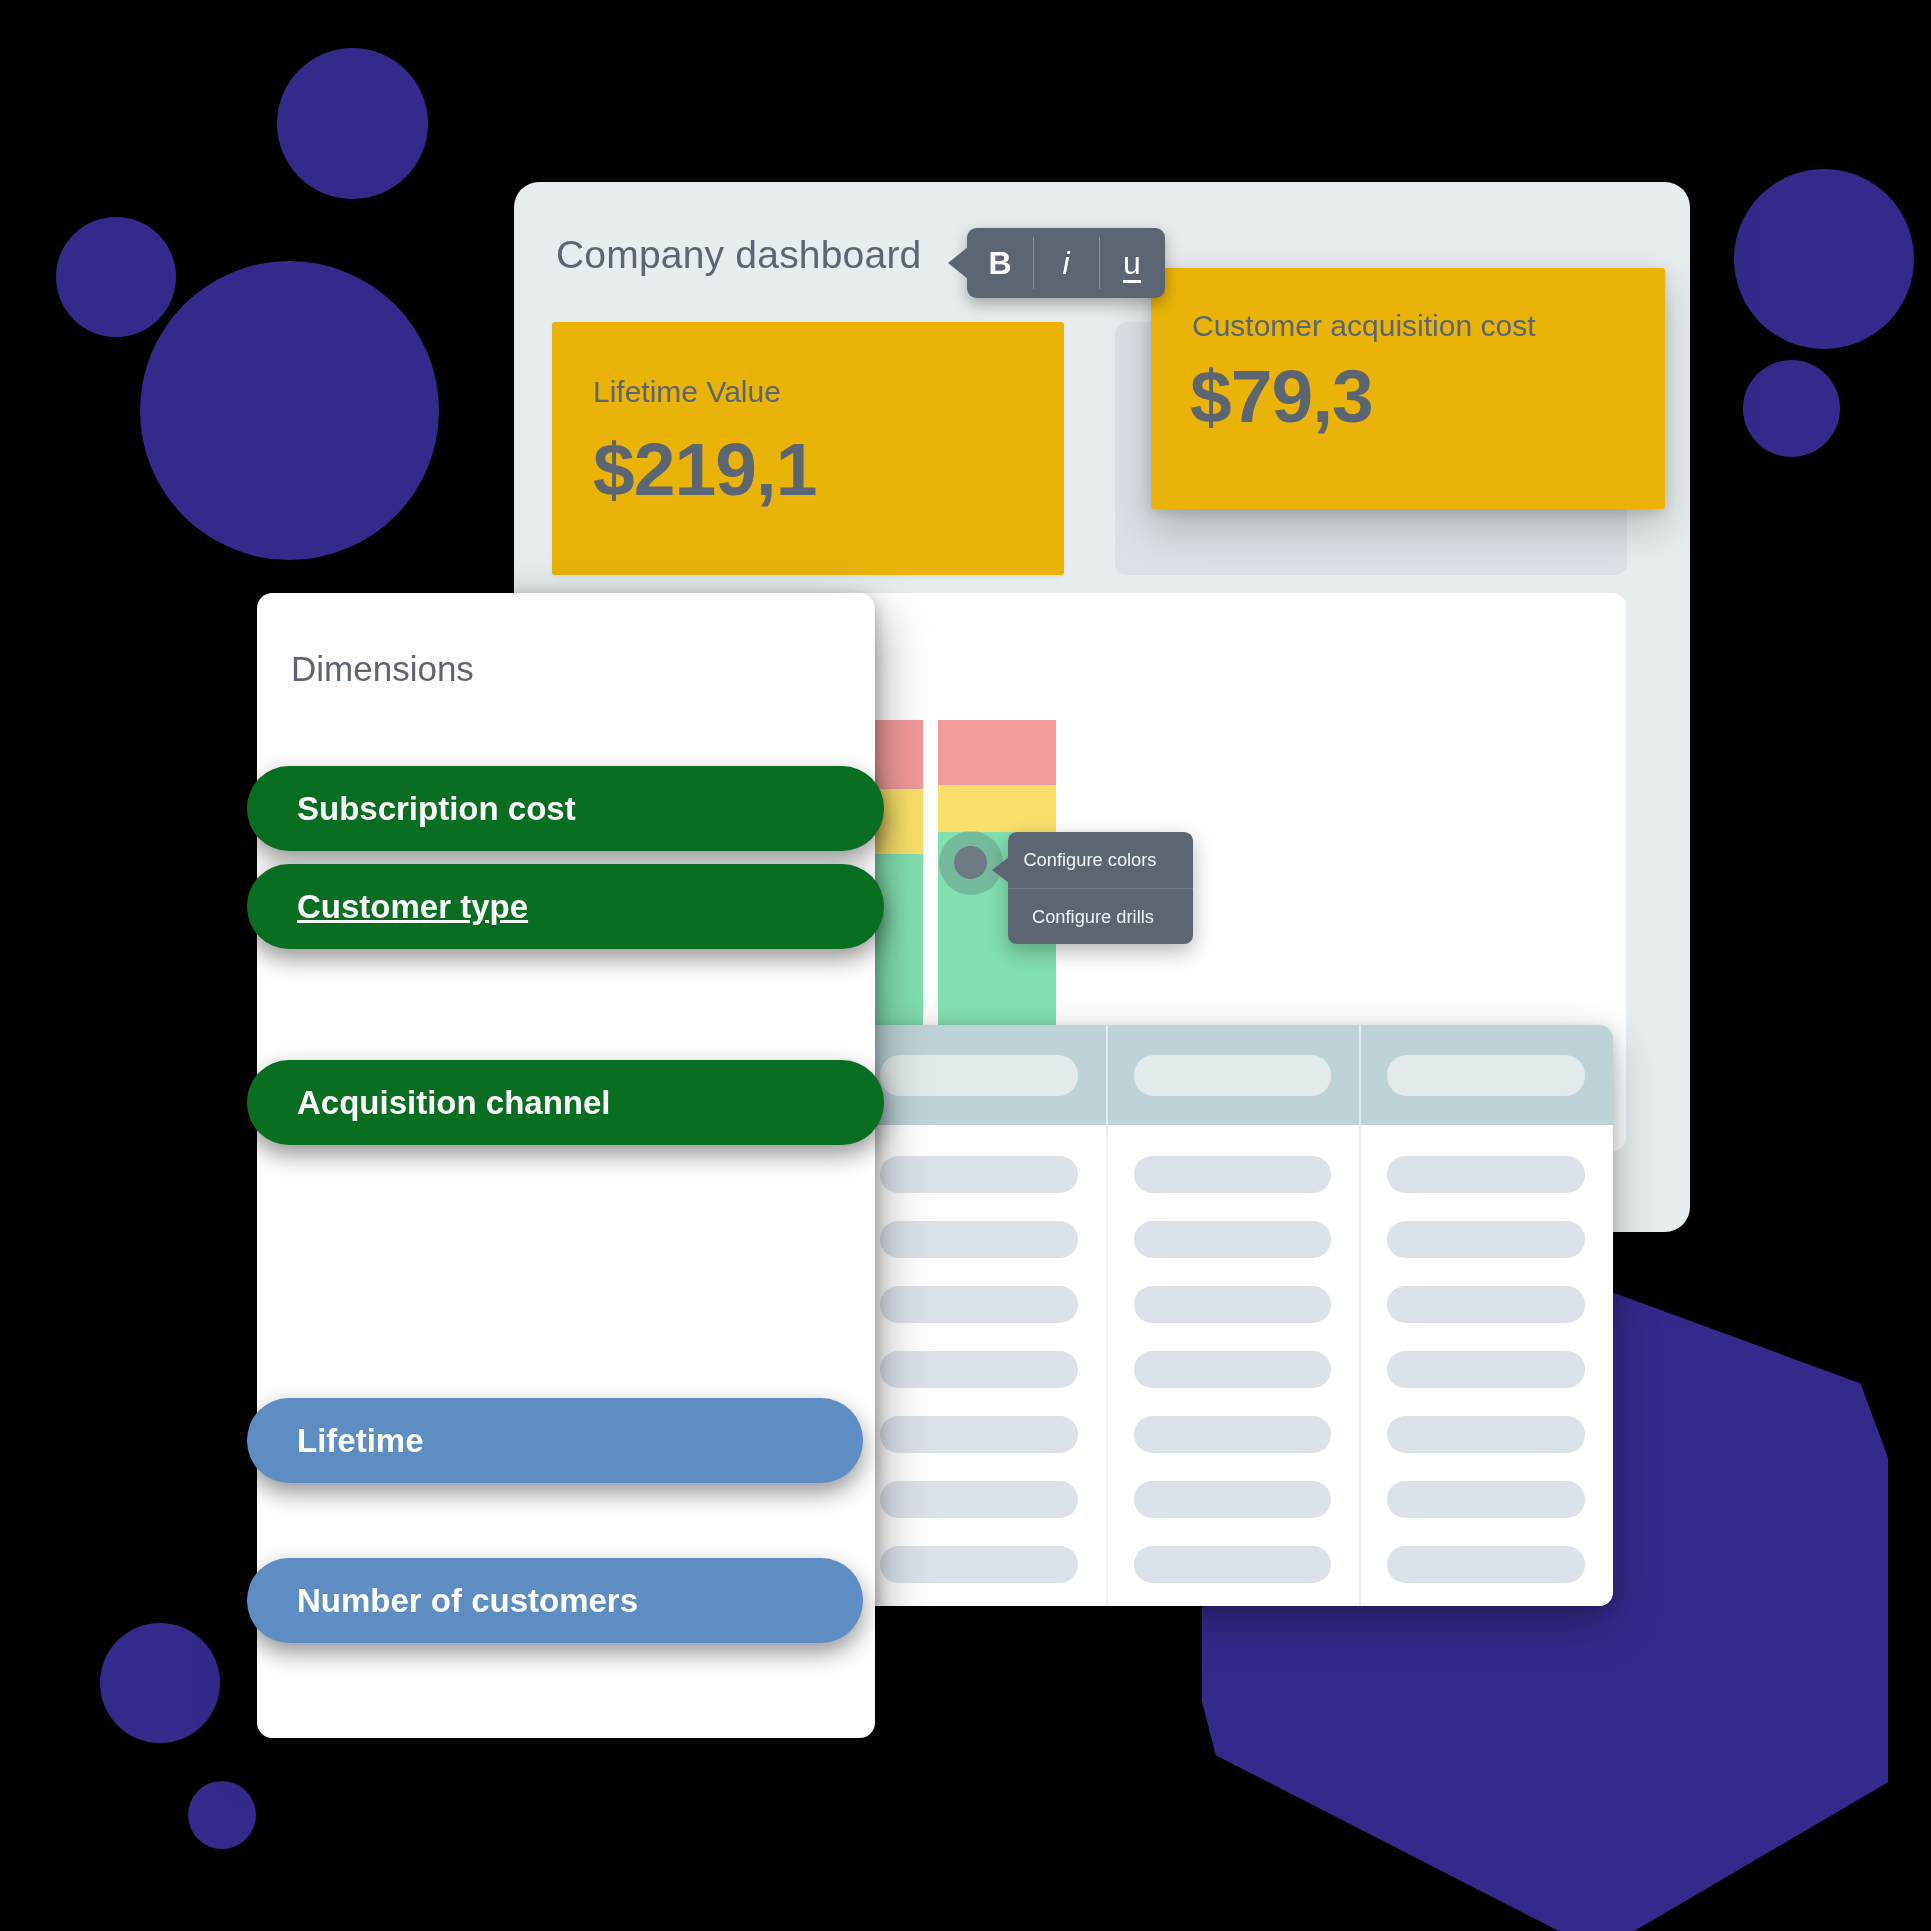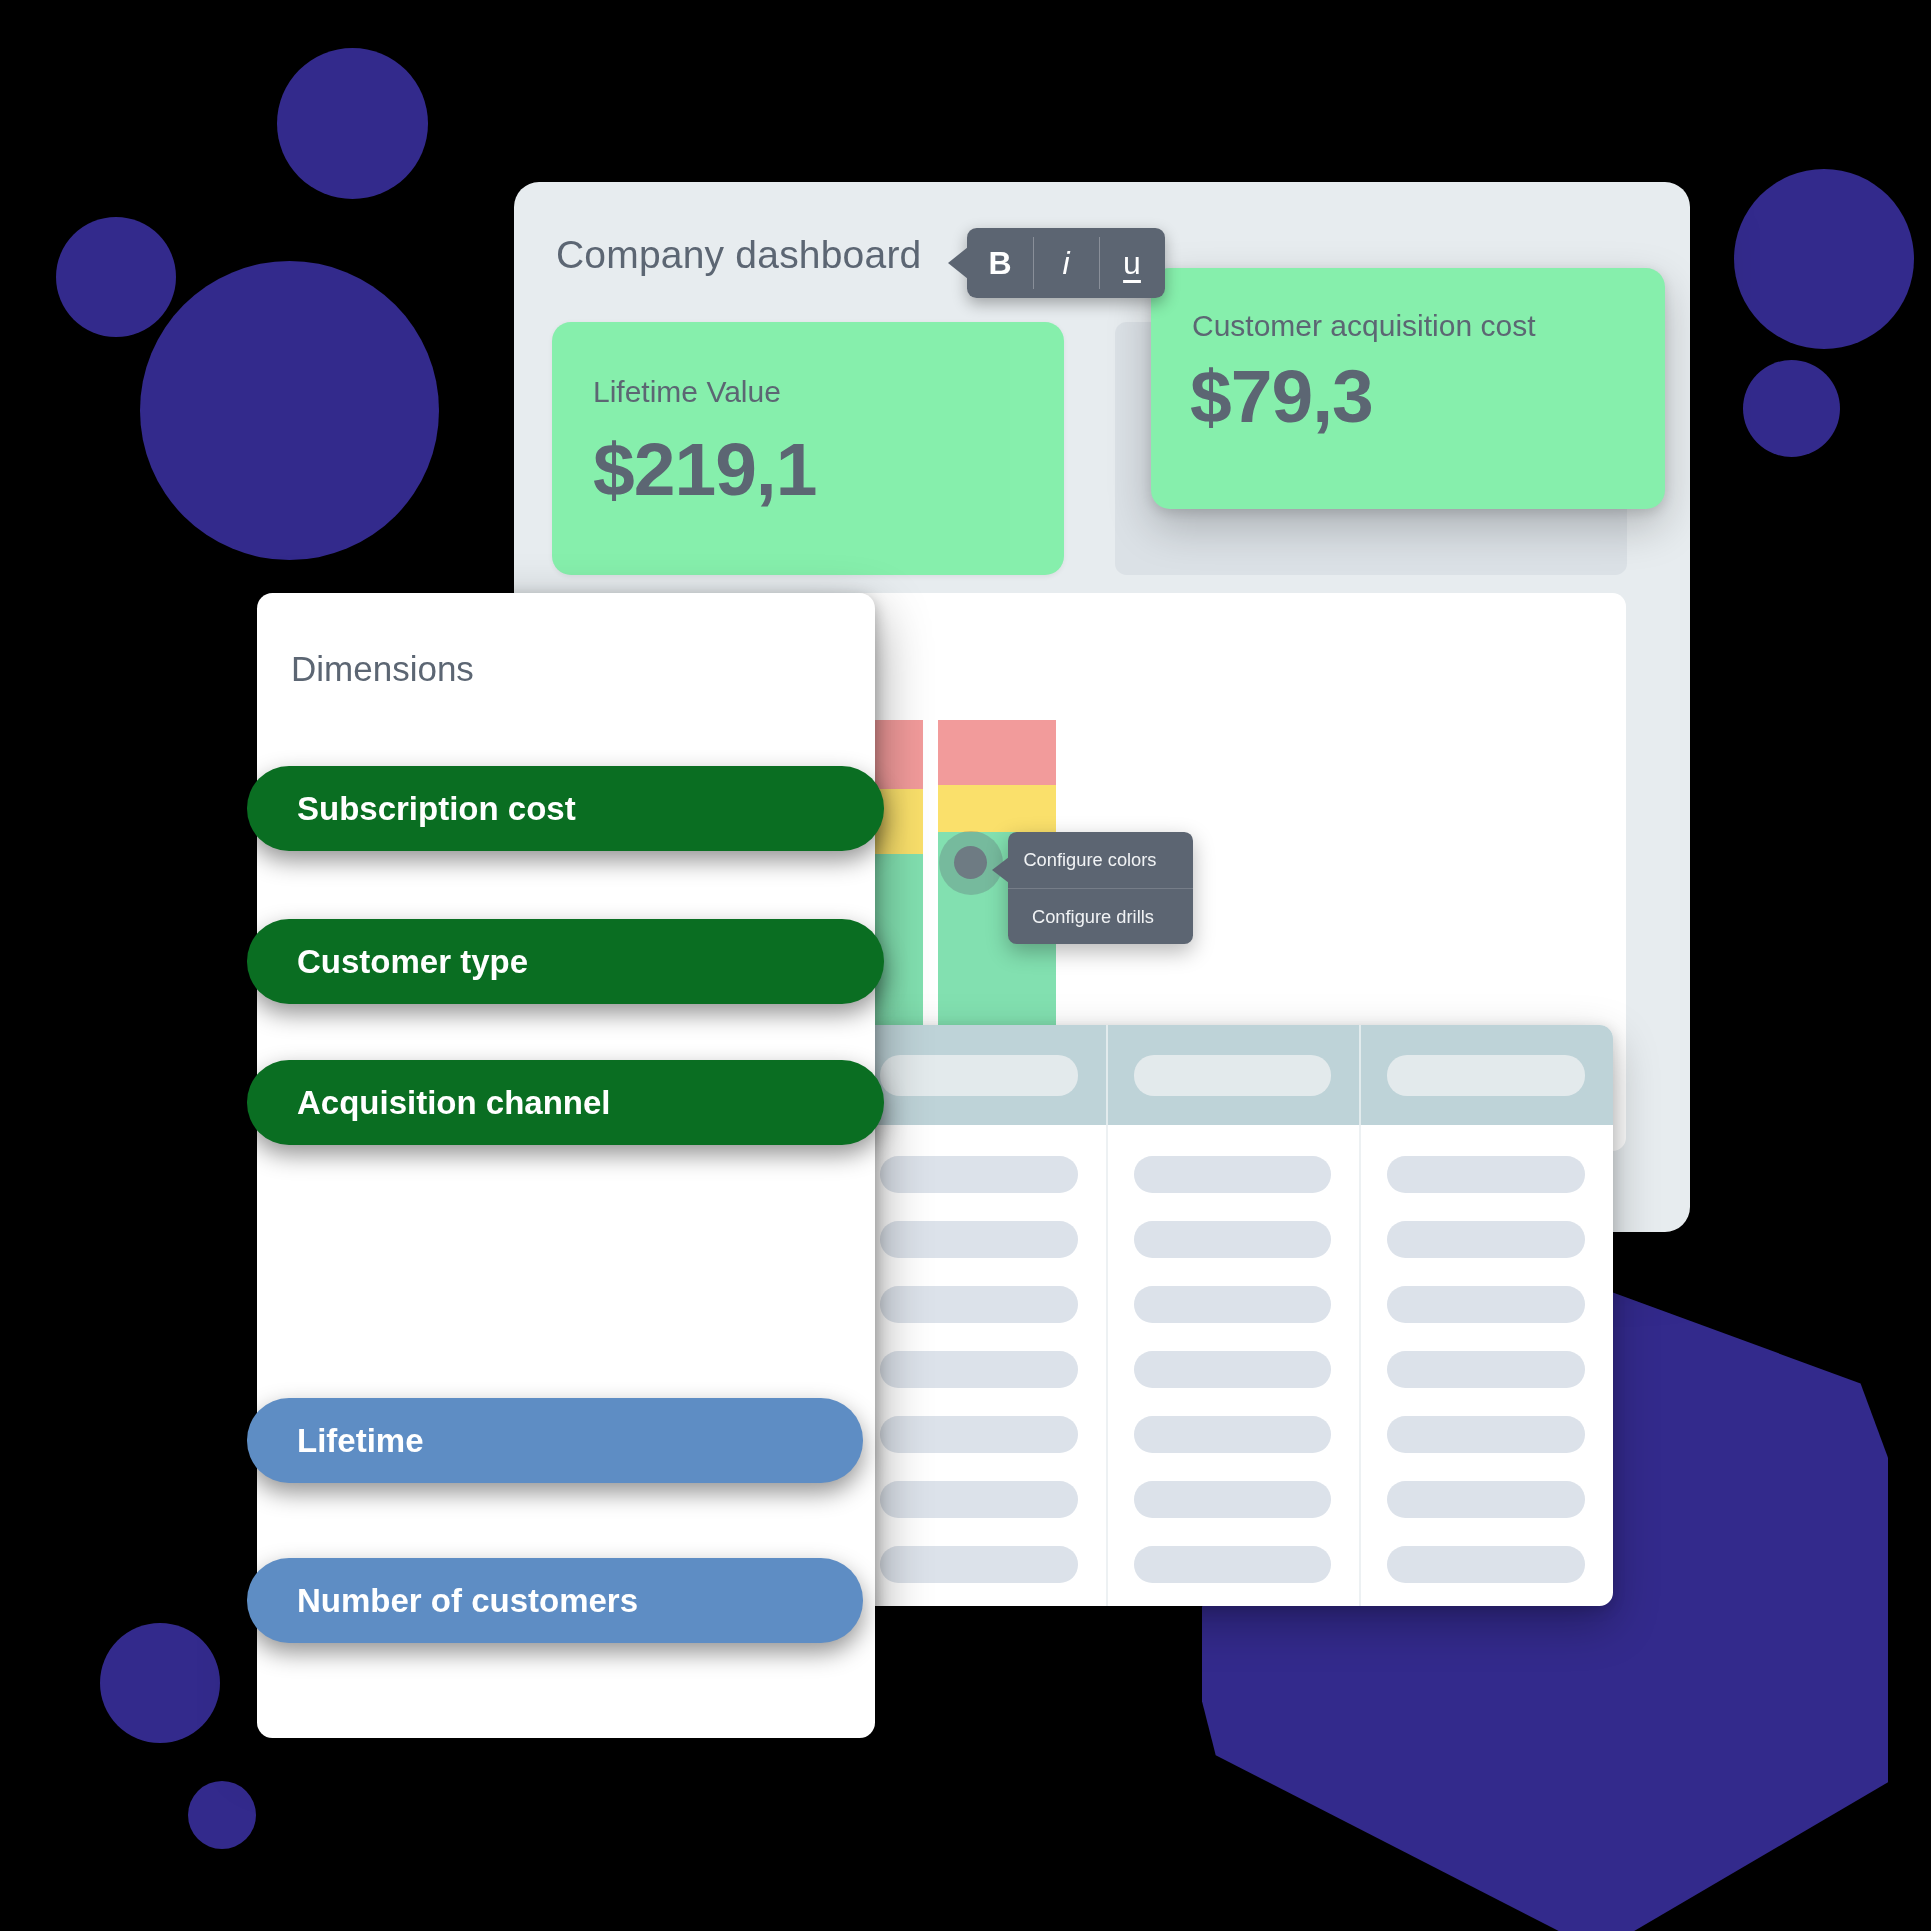--- a/index.html
+++ b/index.html
@@ -93,22 +93,22 @@
     width: 1px;
     background: rgba(255,255,255,0.28);
   }
   .fmt-btn.bold { font-weight: 700; }
   .fmt-btn.italic { font-style: italic; font-weight: 400; }
   .fmt-btn.underline { text-decoration: underline; text-underline-offset: 5.8px; font-weight: 400; }
 
   
   .kpi-card {
     position: absolute;
-    background: #86efac;
-    border-radius: 19px;
+    background: #eab308;
+    border-radius: 3px;
   }
   .kpi-label {
     position: absolute;
     font-size: 30px;
     color: #5C6673;
     font-weight: 400;
     white-space: nowrap;
   }
   .kpi-value {
     position: absolute;
@@ -348,21 +348,21 @@
     font-size: 33px;
     font-weight: 700;
     white-space: nowrap;
     box-shadow: 0 9.7px 23px rgba(0,0,0,0.42);
     z-index: 80;
   }
   .pill-dimension { background: #0A6E22; }
   .pill-metric    { background: #5E8DC4; }
 
   #pill-subscription-type  { top: 766px;  width: 637px; }
-  #pill-customer-type      { top: 919px;  width: 637px; }
+  #pill-customer-type      { top: 864px;  width: 637px; text-decoration: underline; }
   #pill-acquisition-channel{ top: 1060px; width: 637px; }
   #pill-revenue            { top: 1398px; width: 616px; }
   #pill-number-of-customers{ top: 1558px; width: 616px; }
 </style>
 </head>
 <body>
 
 <div id="stage">
 
   <div class="deco-circle" style="left:277px; top:48px; width:151px; height:151px;"></div>

